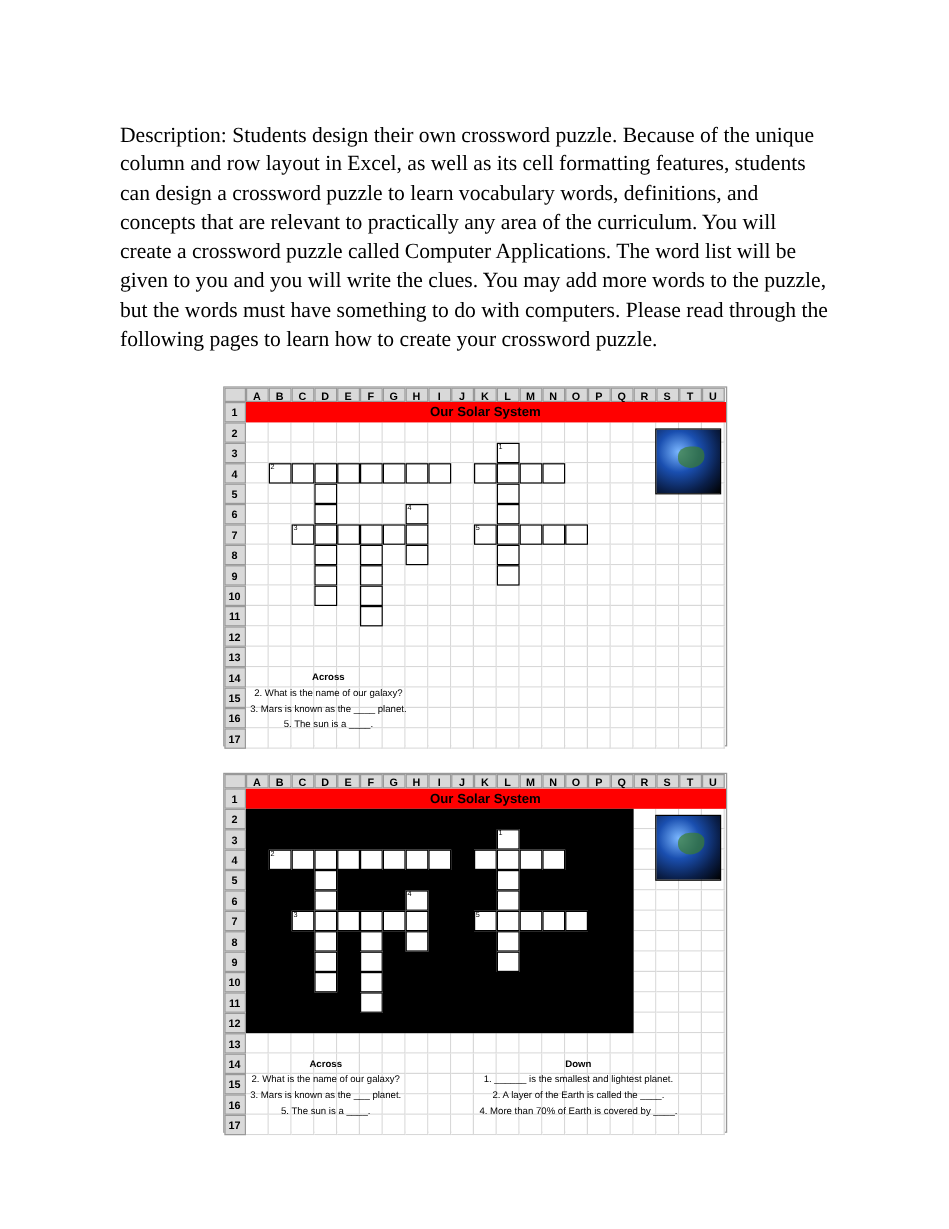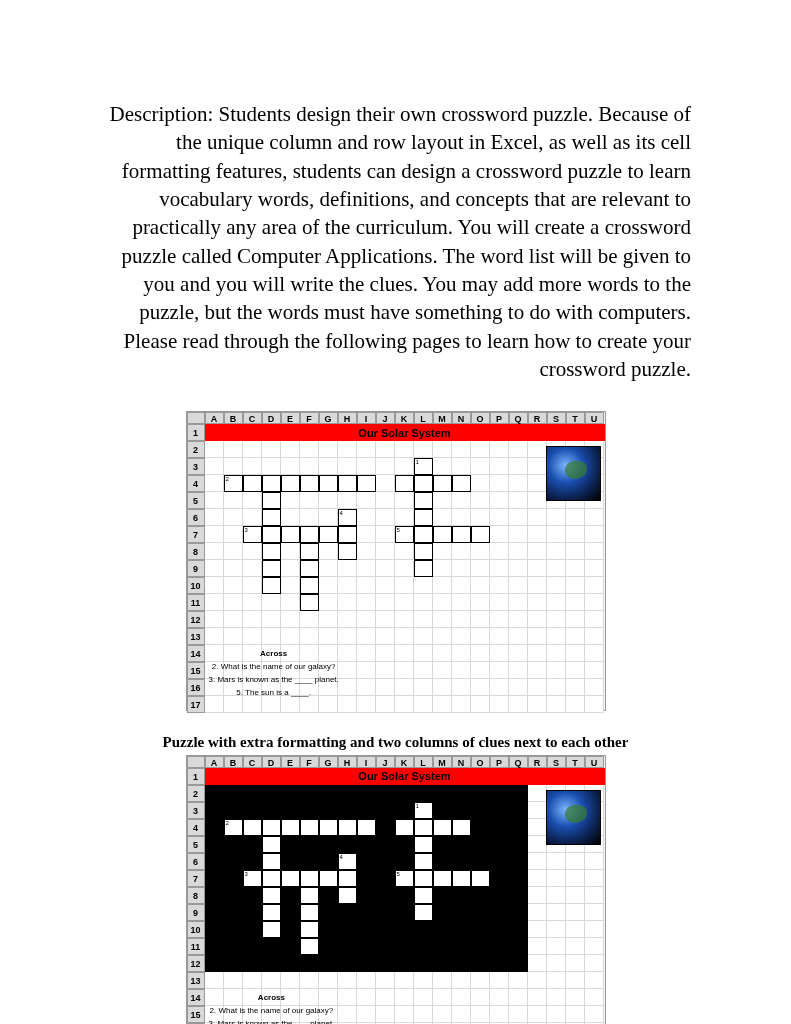--- a/index.html
+++ b/index.html
@@ -13,24 +13,23 @@
   .page {
     padding: 100px 100px 40px 100px;
   }
   .title {
     text-align: center;
     font-weight: bold;
     font-size: 15px;
     margin-bottom: 40px;
   }
   .body-text {
-    font-size: 21px;
+    font-size: 18px;
     line-height: 1.35;
     margin-bottom: 28px;
-    text-align: right;
   }
   .subhead {
     text-align: center;
     font-weight: bold;
     font-size: 15px;
     line-height: 1.3;
   }
   .figure {
     display: block;
     margin: 2px auto 22px auto;
@@ -625,21 +624,20 @@
           <div class="clue-area" style="left: 4px; top: 223px;">
             <div class="clue-head">Across</div>
             <div>2. What is the name of our galaxy?</div>
             <div>3. Mars is known as the ____ planet.</div>
             <div>5. The sun is a ____.</div>
           </div>
         </div>
     </div>
   </div>
 
-  <div class="subhead">Puzzle with extra formatting and two columns of clues next to each other</div>
 
   <div class="figure sheet dark" style="height:300px; position:relative;">
     <div class="row">
       <div class="corner"></div>
       <div id="f2cols" style="display:flex;">
           <div class="colh">A</div>
           <div class="colh">B</div>
           <div class="colh">C</div>
           <div class="colh">D</div>
           <div class="colh">E</div>
@@ -1125,17 +1123,23 @@
           <div class="sq" style="left: 209px; top: 136px;"></div>
           <div class="sq" style="left: 57px; top: 153px;"></div>
           <div class="sq" style="left: 95px; top: 153px;"></div>
           <div class="sq" style="left: 95px; top: 170px;"></div>
           <div class="clue-area" style="left: 4px; top: 223px;">
             <div class="clue-head">Across</div>
             <div>2. What is the name of our galaxy?</div>
             <div>3. Mars is known as the ___ planet.</div>
             <div>5. The sun is a ____.</div>
           </div>
+          <div class="clue-area" style="left: 195px; top: 223px;">
+            <div class="clue-head">Down</div>
+            <div>1. ______ is the smallest and lightest planet.</div>
+            <div>2. A layer of the Earth is called the ____.</div>
+            <div>4. More than 70% of Earth is covered by ____.</div>
+          </div>
         </div>
     </div>
   </div>
 
 </div>
 
 </body></html>

